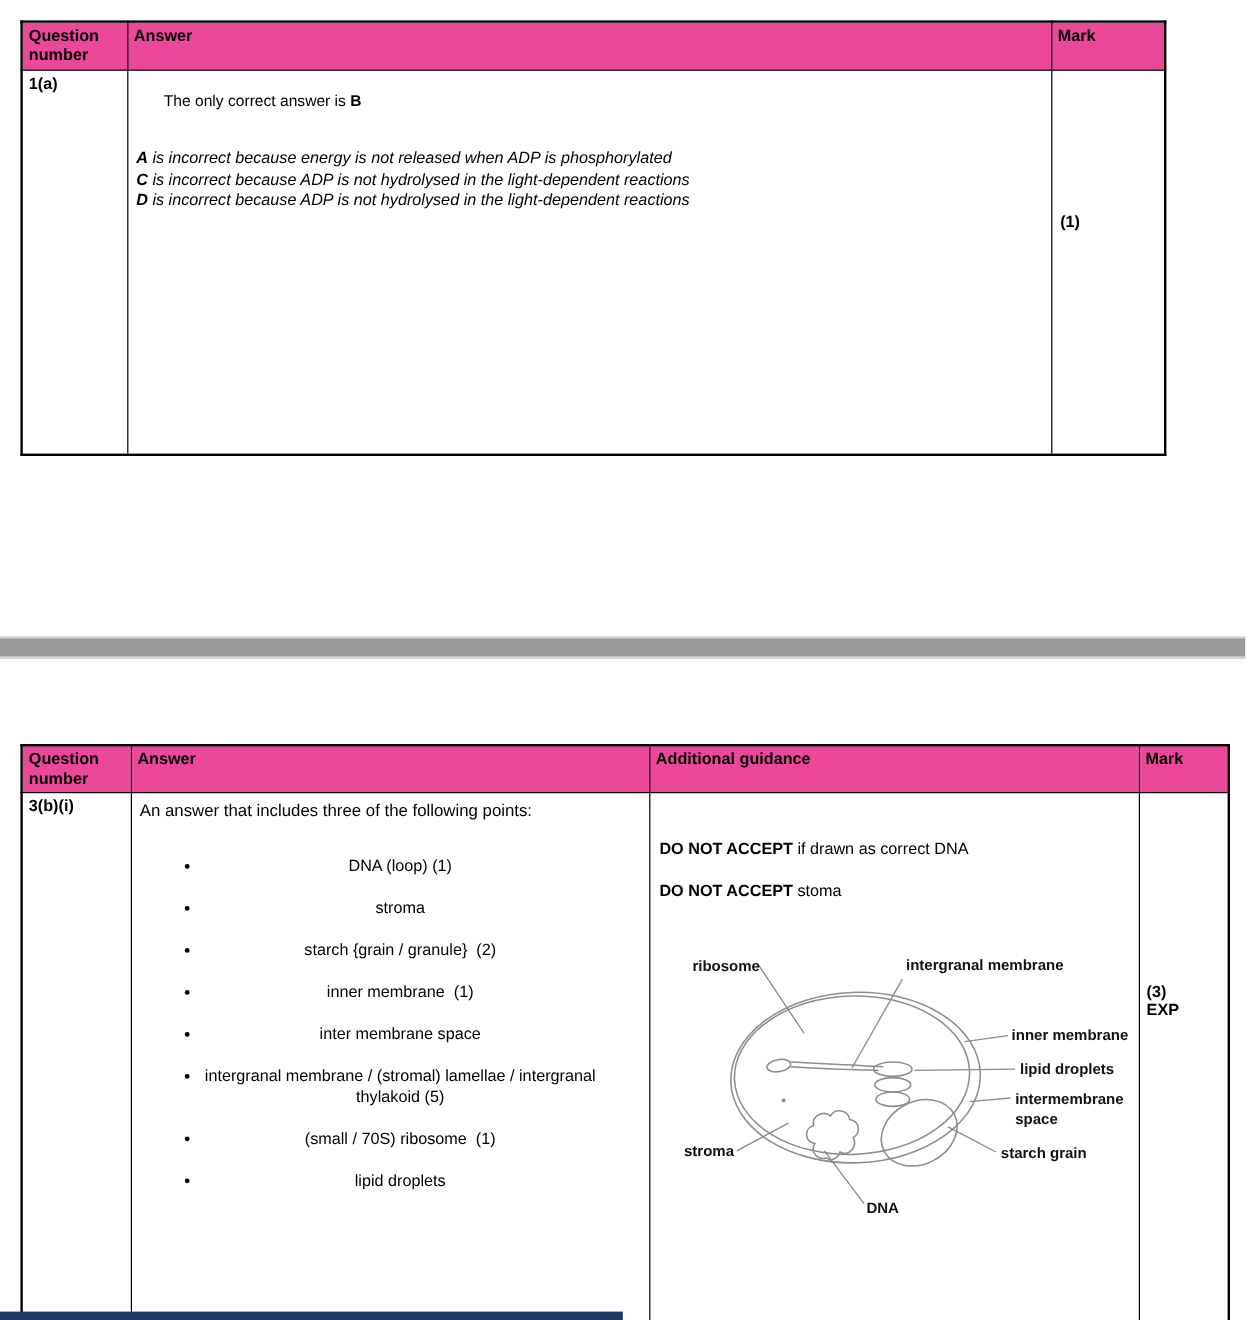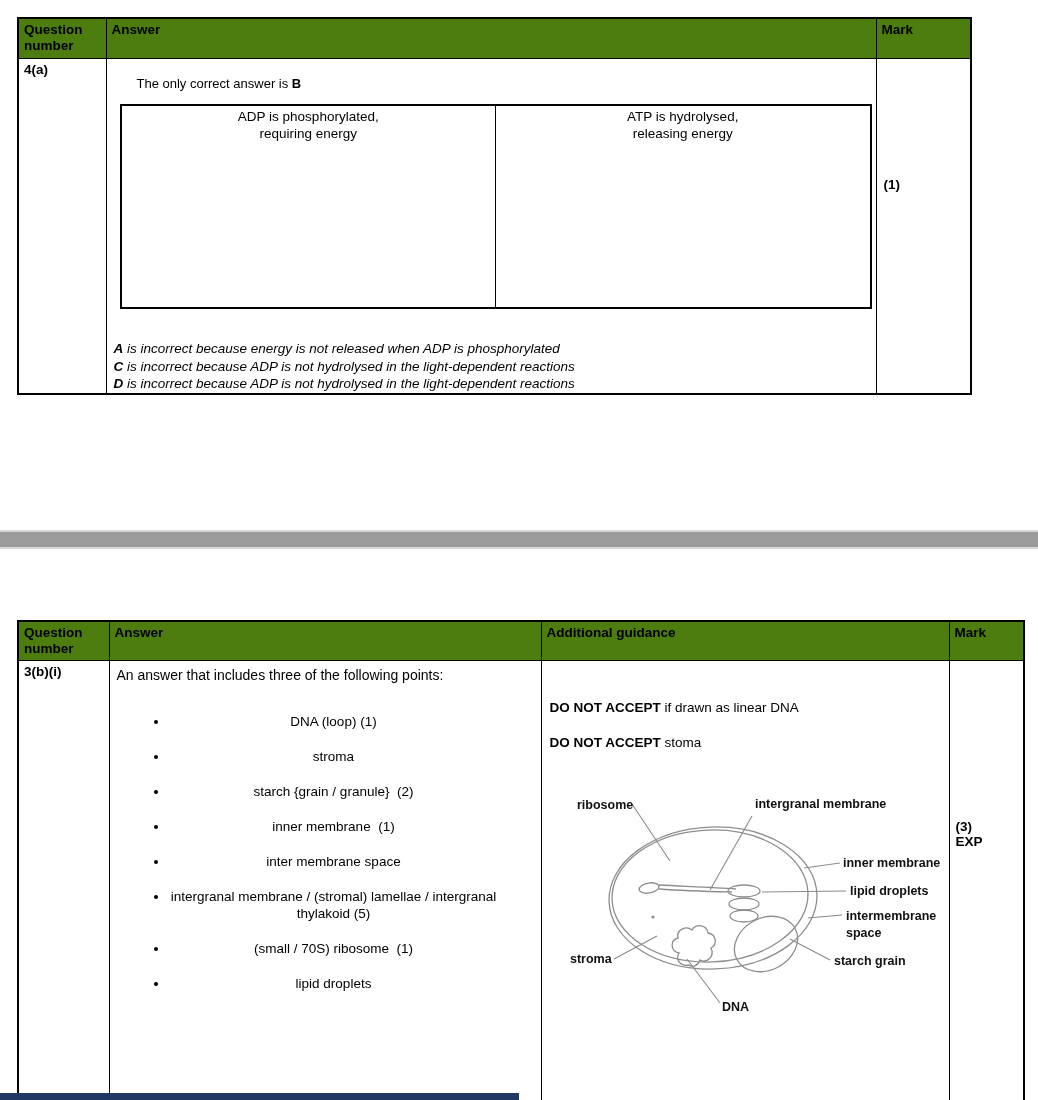--- a/index.html
+++ b/index.html
@@ -3,21 +3,21 @@
 <meta charset="utf-8">
 <style>
   html,body{margin:0;padding:0;background:#ffffff;}
   body{font-family:"Liberation Sans","DejaVu Sans",sans-serif;color:#000;}
   #page{position:relative;width:1038px;height:1100px;background:#fff;overflow:hidden;}
 
   
   table.ms{border-collapse:collapse;table-layout:fixed;border:2px solid #000;}
   table.ms th,table.ms td{border:1px solid #000;vertical-align:top;text-align:left;
       font-size:13.5px;line-height:16px;padding:3px 5px;overflow:hidden;}
-  table.ms th{background:#4d7c0f;font-weight:bold;margin-top:16px;}
+  table.ms th{background:#ec4899;font-weight:bold;margin-top:16px;}
   .qcell{font-weight:bold;}
 
   
   #table1{position:absolute;left:17px;top:17px;width:953px;}
   #table1 .hdr-row th{height:33px;}
   #table1 .body-row td{height:198px;}
   #t1-answer{padding:0;}
   .intro-line{margin:17px 0 0 30px;font-size:13px;}
   table.options{border-collapse:collapse;table-layout:fixed;margin:12px 0 0 13px;
       width:750px;border:2px solid #000;}
@@ -68,41 +68,23 @@
         <col style="width:770px">
         <col style="width:95px">
       </colgroup>
     <tbody>
         <tr class="hdr-row">
       <th>Question number</th>
       <th>Answer</th>
       <th>Mark</th>
     </tr>
     <tr class="body-row">
-      <td class="qcell">4(a)</td>
+      <td class="qcell">1(a)</td>
       <td id="t1-answer">
         <p class="intro-line"><span>The only correct answer is </span><b>B</b></p>
-        <table class="options">
-          <colgroup>
-                <col style="width:375px">
-                <col style="width:375px">
-              </colgroup>
-          <tbody>
-                <tr>
-            <td>
-              <div>ADP is phosphorylated,</div>
-              <div>requiring energy</div>
-            </td>
-            <td>
-              <div>ATP is hydrolysed,</div>
-              <div>releasing energy</div>
-            </td>
-          </tr>
-        </tbody>
-            </table>
         <div class="explanations">
           <p><span class="ltr">A</span><span> is incorrect because energy is not released when ADP is phosphorylated</span></p>
           <p><span class="ltr">C</span><span> is incorrect because ADP is not hydrolysed in the light-dependent reactions</span></p>
           <p><span class="ltr">D</span><span> is incorrect because ADP is not hydrolysed in the light-dependent reactions</span></p>
         </div>
       </td>
       <td class="mark-cell-1">(1)</td>
     </tr>
   </tbody>
     </table>
@@ -132,21 +114,21 @@
           <li>stroma</li>
           <li>starch {grain / granule}  (2)</li>
           <li>inner membrane  (1)</li>
           <li>inter membrane space</li>
           <li>intergranal membrane / (stromal) lamellae / intergranal thylakoid (5)</li>
           <li>(small / 70S) ribosome  (1)</li>
           <li>lipid droplets</li>
         </ul>
       </td>
       <td id="t2-guidance">
-        <p class="guide-line first"><b>DO NOT ACCEPT</b><span> if drawn as linear DNA</span></p>
+        <p class="guide-line first"><b>DO NOT ACCEPT</b><span> if drawn as correct DNA</span></p>
         <p class="guide-line second"><b>DO NOT ACCEPT</b><span> stoma</span></p>
 
         <svg id="sketch" width="400" height="235" viewBox="0 0 400 235">
 
           <ellipse class="stroke" cx="155" cy="109" rx="104" ry="71" transform="rotate(-2 155 109)"></ellipse>
           <ellipse class="stroke" cx="152" cy="107" rx="98" ry="66" transform="rotate(-2 152 107)"></ellipse>
 
           <ellipse class="stroke" cx="91" cy="99" rx="10" ry="5" transform="rotate(-10 91 99)"></ellipse>
           <path class="stroke" d="M101 96 C130 97.5 155 98.5 178 100"></path>
           <path class="stroke" d="M101 100 C128 102 152 102.5 174 103"></path>

